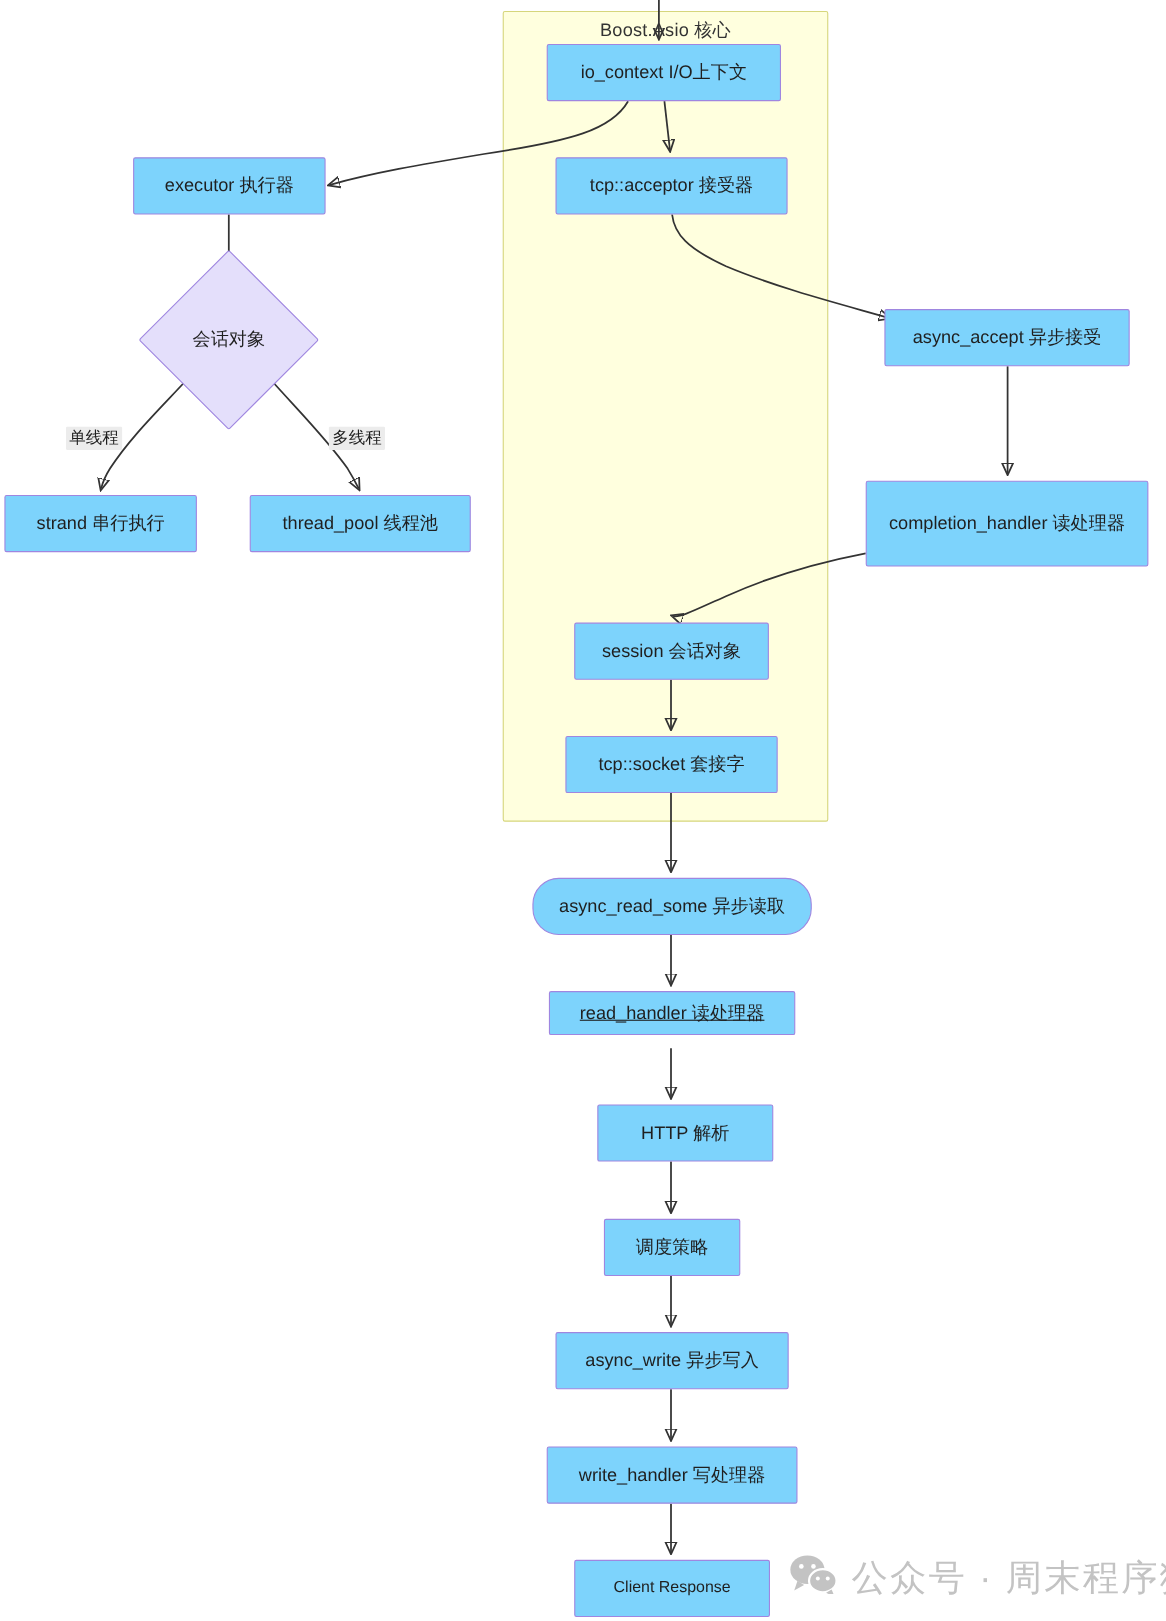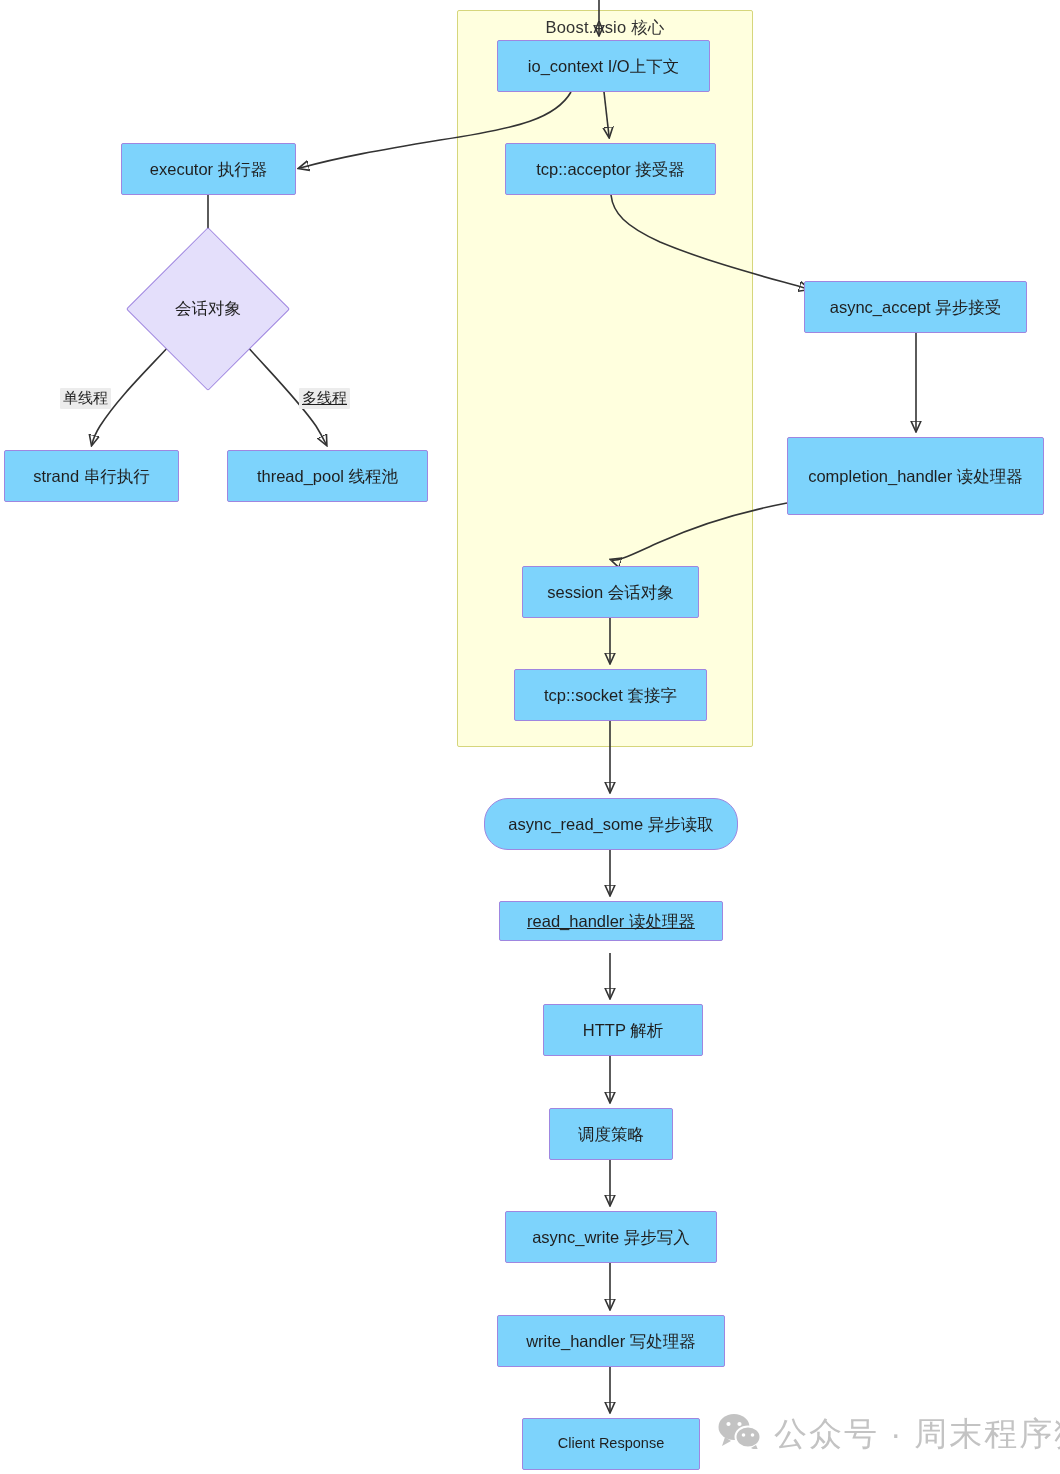--- a/index.html
+++ b/index.html
@@ -225,21 +225,21 @@
     <span>async_write 异步写入</span>
   </div>
   <div class="node" id="node-write_handler" style="left: 497px; top: 1315px; width: 228px; height: 52px;">
     <span>write_handler 写处理器</span>
   </div>
   <div class="node plain-font" id="node-client_response" style="left: 522px; top: 1418px; width: 178px; height: 52px;">
     <span>Client Response</span>
   </div>
 
   <div class="edge-label" id="edgelabel-0" style="left: 60px; top: 388px;">单线程</div>
-  <div class="edge-label" id="edgelabel-1" style="left: 299px; top: 388px; text-decoration: underline;">多线程</div>
+  <div class="edge-label" id="edgelabel-1" style="left: 299px; top: 388px;">多线程</div>
 
   <div class="watermark" id="watermark" style="left: 718px; top: 1412px; color: rgb(195, 195, 195);">
     <span class="wechat-icon">
       <svg width="44" height="36" viewBox="0 0 44 36" aria-hidden="true">
         <ellipse cx="16" cy="14" rx="15.5" ry="13" fill="#c3c3c3"></ellipse>
         <path d="M 7 24 L 4 33 L 13 28 Z" fill="#c3c3c3"></path>
         <circle cx="10.5" cy="11" r="2.1" fill="#ffffff"></circle>
         <circle cx="21.5" cy="11" r="2.1" fill="#ffffff"></circle>
         <ellipse cx="30" cy="24" rx="12.5" ry="10.5" fill="#c3c3c3" stroke="#ffffff" stroke-width="2"></ellipse>
         <path d="M 38 32 L 41 39 L 33 35 Z" fill="#c3c3c3"></path>

